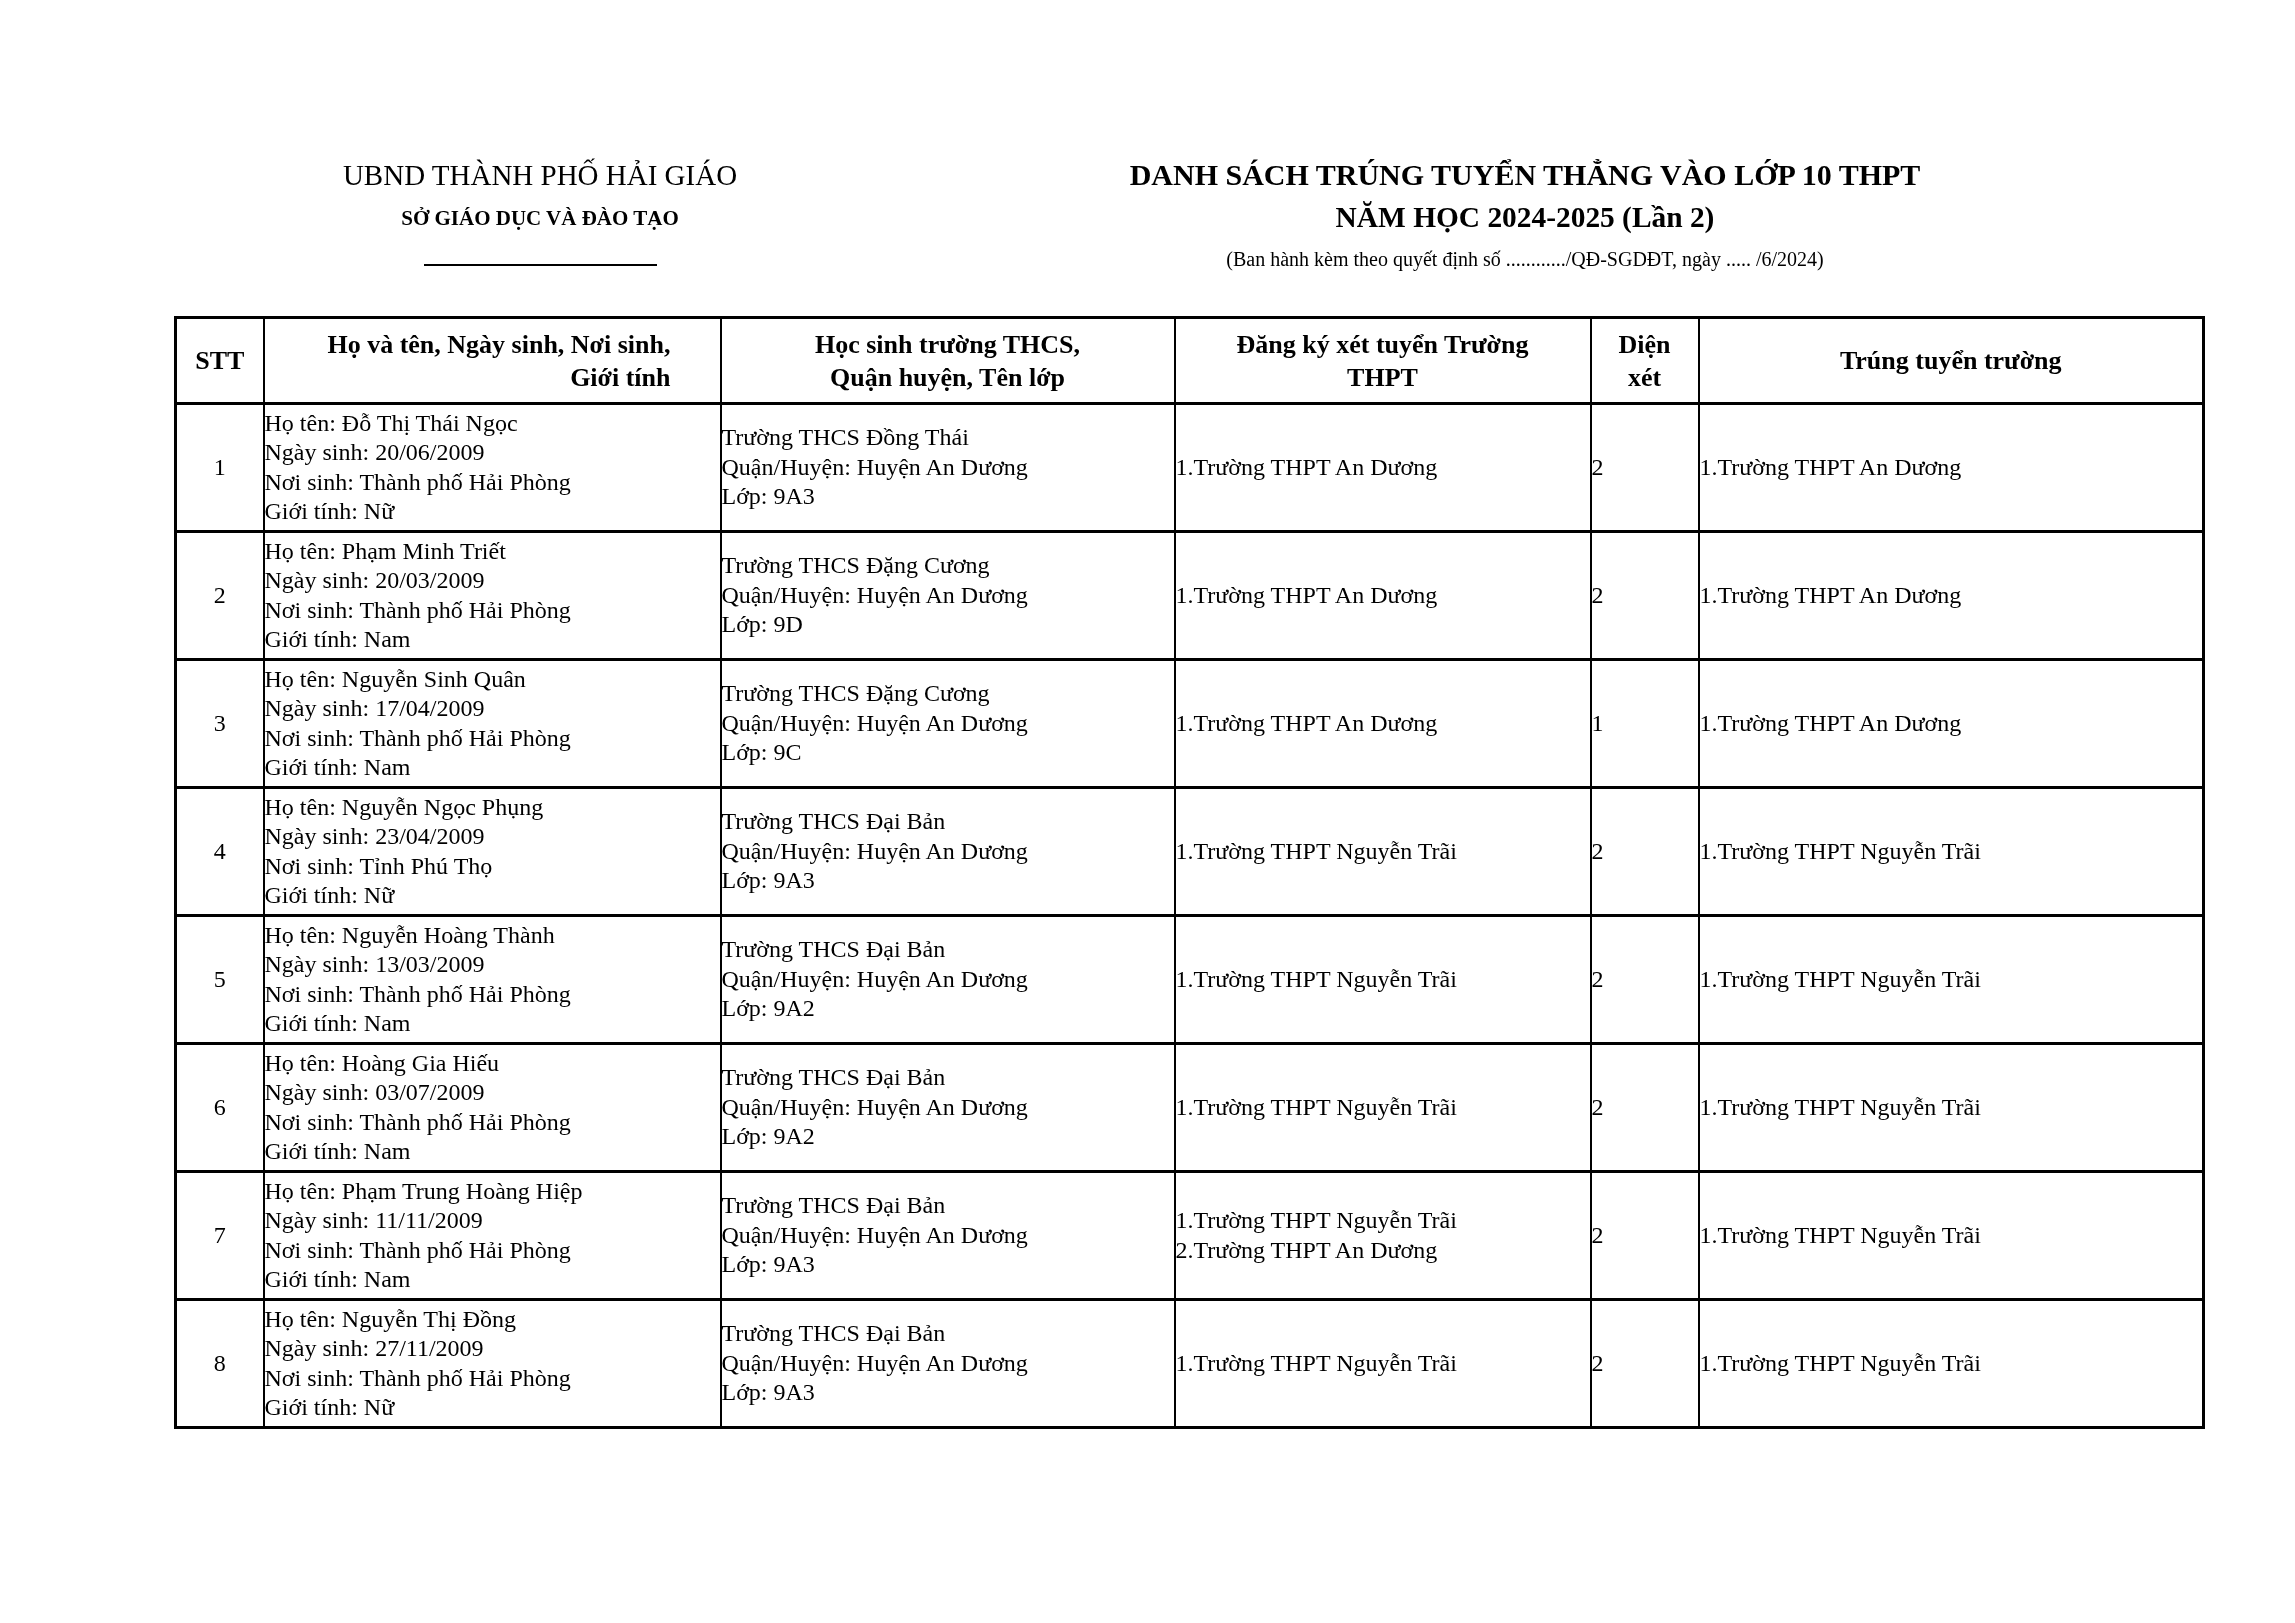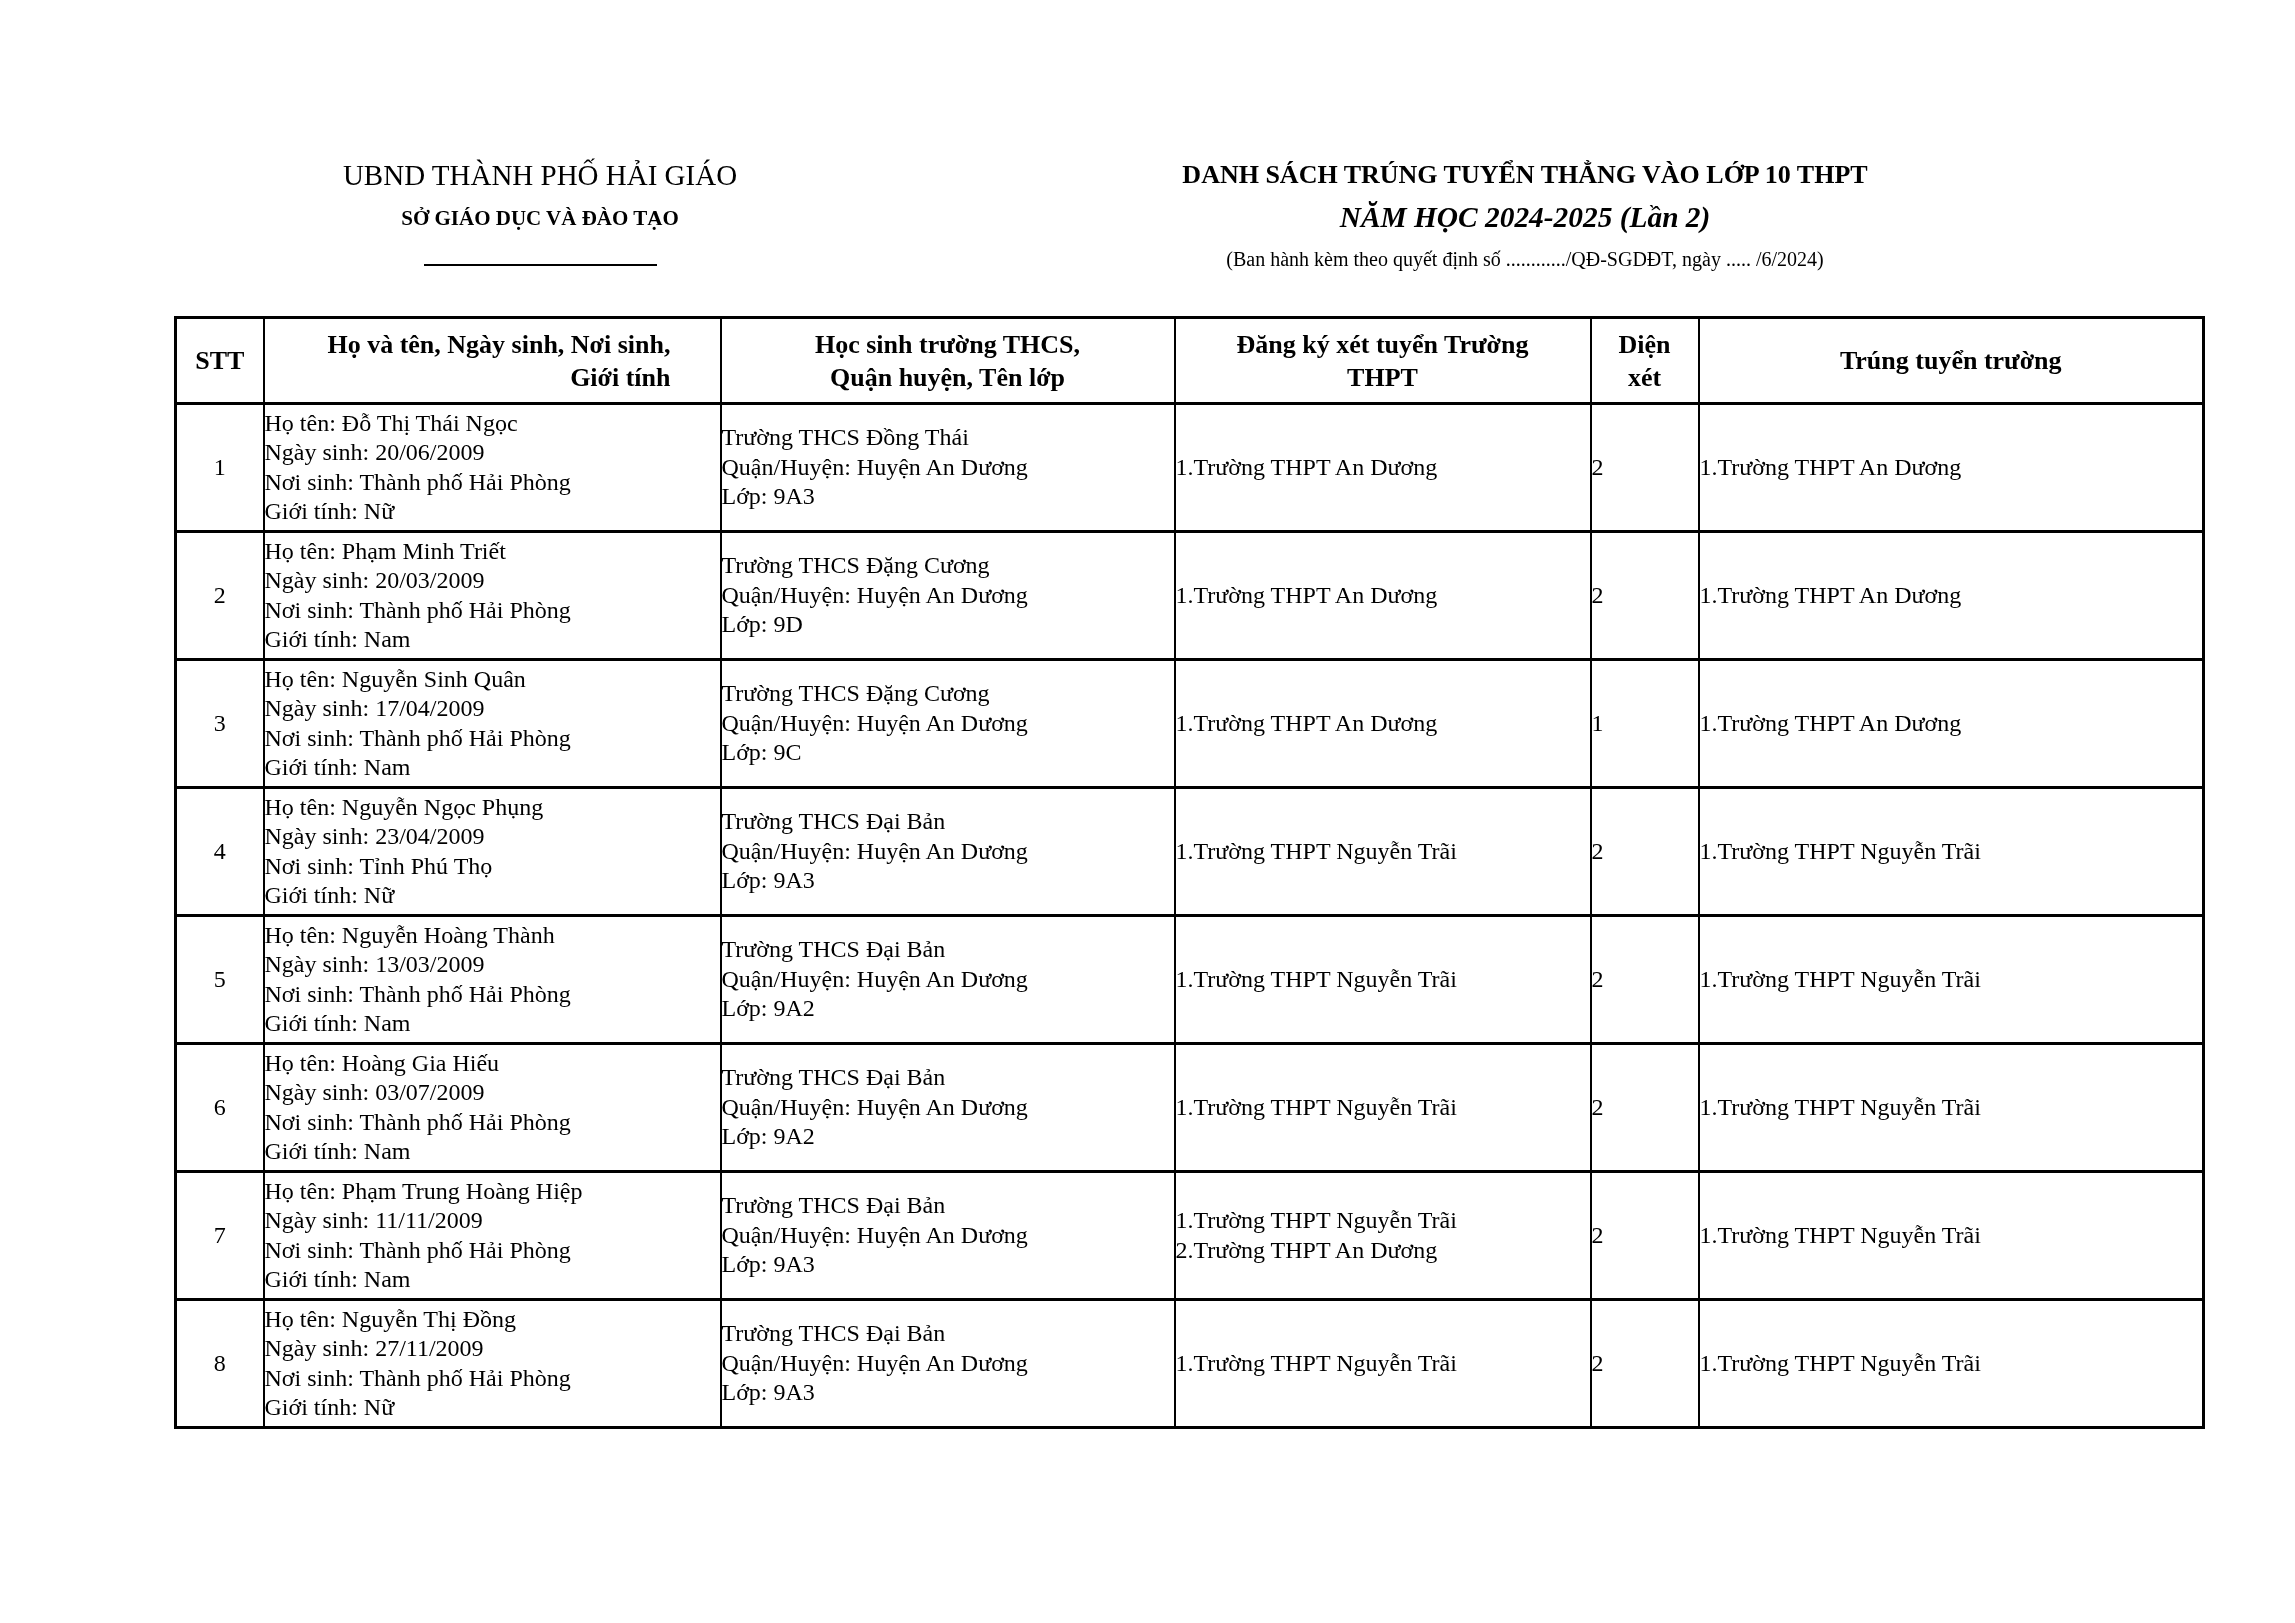--- a/index.html
+++ b/index.html
@@ -34,22 +34,22 @@
     height: 0;
   }
 
   .title-block {
     position: absolute;
     left: 982px;
     top: 154px;
     width: 1086px;
     text-align: center;
   }
-  .title-line1 { font-size: 26px; font-weight: bold; line-height: 42px; white-space: nowrap; }
-  .title-line2 { font-size: 29.4px; font-weight: bold; line-height: 42px; white-space: nowrap; font-style: italic; }
+  .title-line1 { font-size: 30px; font-weight: bold; line-height: 42px; white-space: nowrap; }
+  .title-line2 { font-size: 29.4px; font-weight: bold; line-height: 42px; white-space: nowrap; }
   .title-line3 { font-size: 20px; line-height: 43px; white-space: nowrap; text-align: center; }
 
   
   table.admission {
     position: absolute;
     left: 174px;
     top: 316px;
     width: 2029px;
     border-collapse: collapse;
     table-layout: fixed;

